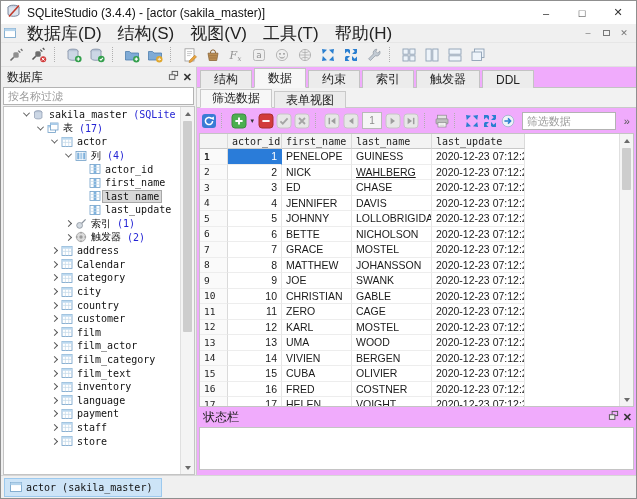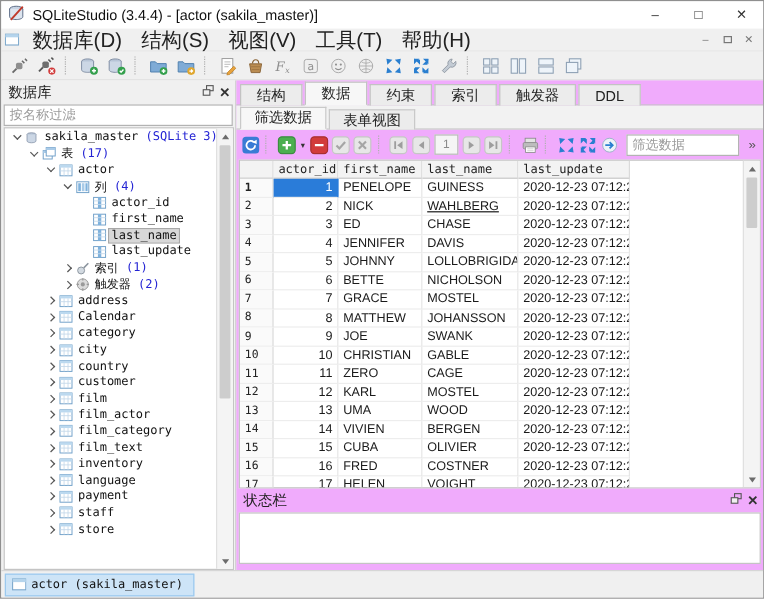--- a/index.html
+++ b/index.html
@@ -33,21 +33,21 @@
   
   .sidebar { width:196px; flex:none; display:flex; flex-direction:column; background:#f0f0f0; border-right:1px solid #cdcdcd; }
   .dock-header { height:20px; display:flex; align-items:center; padding:0 4px 0 6px; font-size:12px; color:#222; flex:none; }
   .dock-btns { margin-left:auto; display:flex; gap:4px; align-items:center; }
   .dock-x { font-size:11px; color:#333; font-weight:bold; }
   .filter-box { margin:0 2px 1px 2px; flex:none; }
   .filter-box input, .gt-filter input { width:100%; height:18px; border:1px solid #b3b3b3; font-size:11px; padding:0 4px;
        font-family:"Liberation Sans",sans-serif; background:#fff; color:#222; }
   .filter-box input::placeholder, .gt-filter input::placeholder { color:#9a9a9a; }
   .tree-outer { flex:1; display:flex; min-height:0; background:#fff; border:1px solid #c4c4c4; margin:0 1px 0 2px; }
-  .tree { flex:1; overflow:hidden; padding-top:1px; }
+  .tree { flex:1; overflow:hidden; padding-top:1px;margin-left:12px; }
   .tree-row { height:13.6px; display:flex; align-items:center; white-space:nowrap; }
   .chev { width:13px; flex:none; display:flex; align-items:center; justify-content:center; }
   .chev i { width:5px; height:5px; border-right:1px solid #575757; border-bottom:1px solid #575757; display:block; }
   .chev.open i { transform:rotate(45deg) translate(-1px,-1px); }
   .chev.closed i { transform:rotate(-45deg); }
   .ticon { width:14px; height:12px; flex:none; display:flex; align-items:center; }
   .tlabel { font-family:"DejaVu Sans Mono",monospace; font-size:10px; padding:0 2px; color:#111; }
   .tree-row.selected .tlabel { background:#d8d8d8; outline:1px solid #a8a8a8; }
   .tcount { color:#2424d4; font-size:10px; margin-left:4px; font-family:"DejaVu Sans Mono",monospace; }
 

